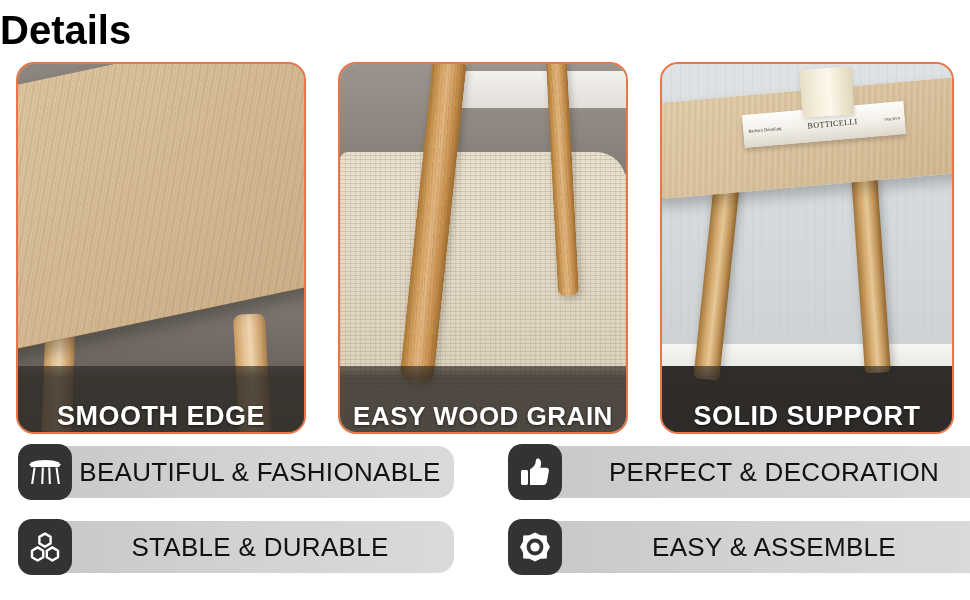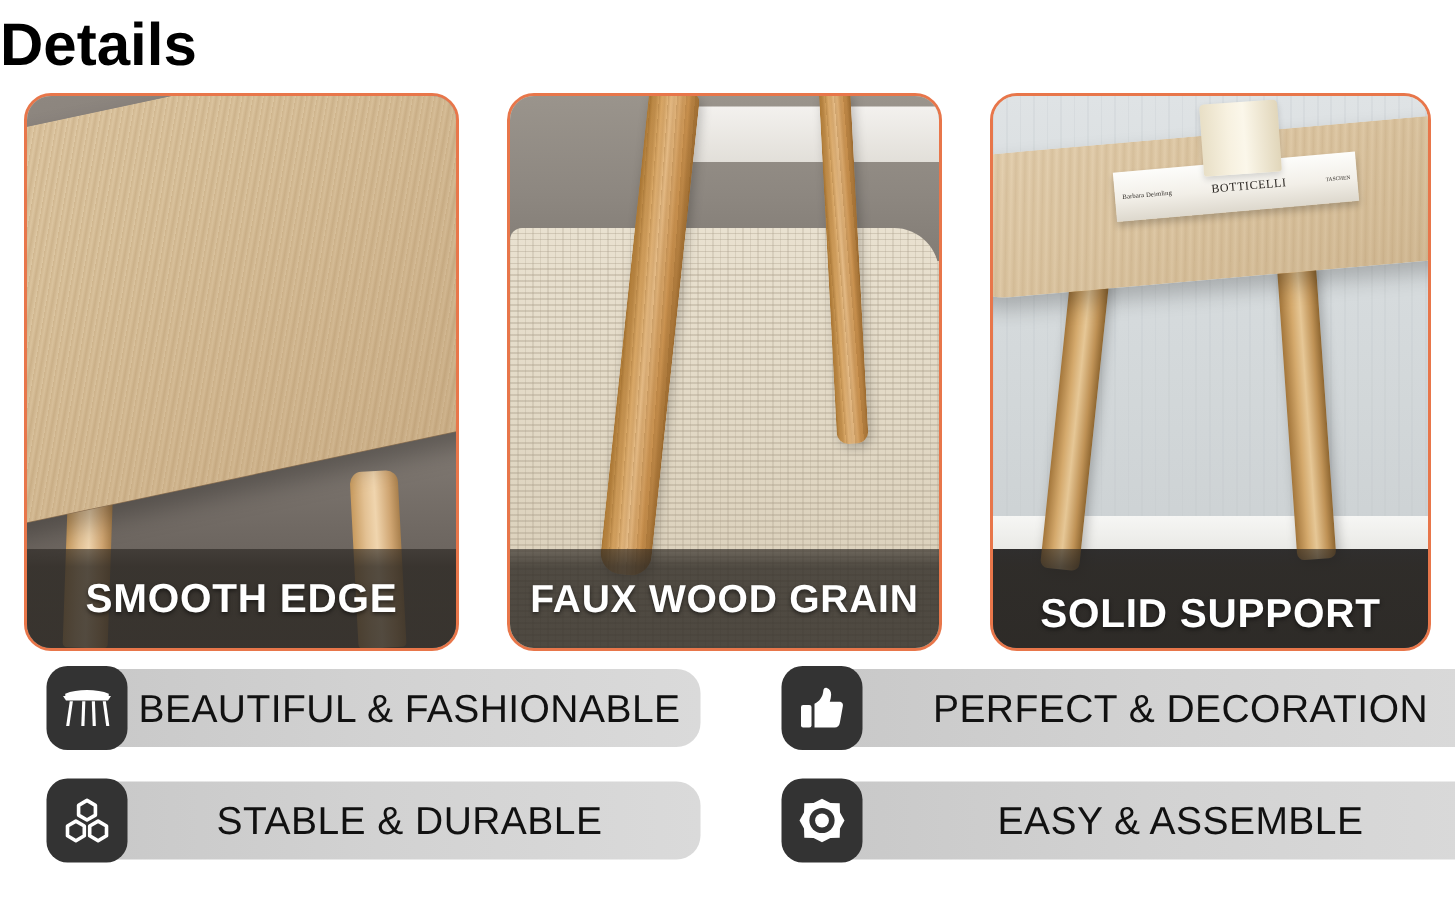--- a/index.html
+++ b/index.html
@@ -30,21 +30,21 @@
   }
   .panel.p1 { left:16px; }
   .panel.p2 { left:338px; }
   .panel.p3 { left:660px; width:294px; }
   .photo { position:absolute; inset:0; overflow:hidden; }
 
   
   .cap {
     position:absolute; left:0; bottom:0; width:100%; height:66px;
     background:linear-gradient(to bottom, rgba(40,36,32,0.62) 0%, rgba(45,41,36,0.80) 18%, rgba(48,44,39,0.82) 100%);
-    display:flex; align-items:center; justify-content:center;
+    display:flex; align-items:flex-end; justify-content:center;
   }
   .cap span {
     color:#fff; font-weight:bold; font-size:27px; letter-spacing:0.5px;
     text-shadow:0 1px 3px rgba(0,0,0,.55);
     white-space:nowrap;
   }
   .panel.p2 .cap span { font-size:26px; }
   .panel.p3 .cap span { font-size:27px;margin-top:20px; }
 
   
@@ -177,21 +177,21 @@
   .p3candle {
     position:absolute; left:48%; top:1%; width:52px; height:13%;
     background:linear-gradient(90deg,#e8dfc6 0%, #f7f1e0 35%, #fbf7ea 55%, #e1d6ba 100%);
     border-radius:3px 3px 2px 2px;
     transform:rotate(-4deg);
     box-shadow:0 2px 4px rgba(0,0,0,.15);
   }
 
   
   .features { position:absolute; left:0; top:444px; width:970px; }
-  .frow { position:relative; height:62px; margin-bottom:13px;margin-left:13px; }
+  .frow { position:relative; height:62px; margin-bottom:13px; }
   .pill {
     position:absolute; height:56px;
     display:flex; align-items:center;
   }
   .pill .ibox {
     width:54px; height:56px; flex:0 0 54px;
     background:#333333;
     border-radius:14px;
     display:flex; align-items:center; justify-content:center;
     position:relative; z-index:2;
@@ -238,21 +238,21 @@
 
     <div class="panel p2">
       <div class="photo">
         <div class="p2wall"></div>
         <div class="p2skirt"></div>
         <div class="p2rug"></div>
         <div class="p2leg a"></div>
         <div class="p2leg b"></div>
       </div>
       <div class="cap">
-        <span>FAUX WOOD GRAIN</span>
+        <span>EASY WOOD GRAIN</span>
       </div>
     </div>
 
     <div class="panel p3">
       <div class="photo">
         <div class="p3wall"></div>
         <div class="p3base"></div>
         <div class="p3floor"></div>
         <div class="p3leg l1"></div>
         <div class="p3leg l2"></div>

